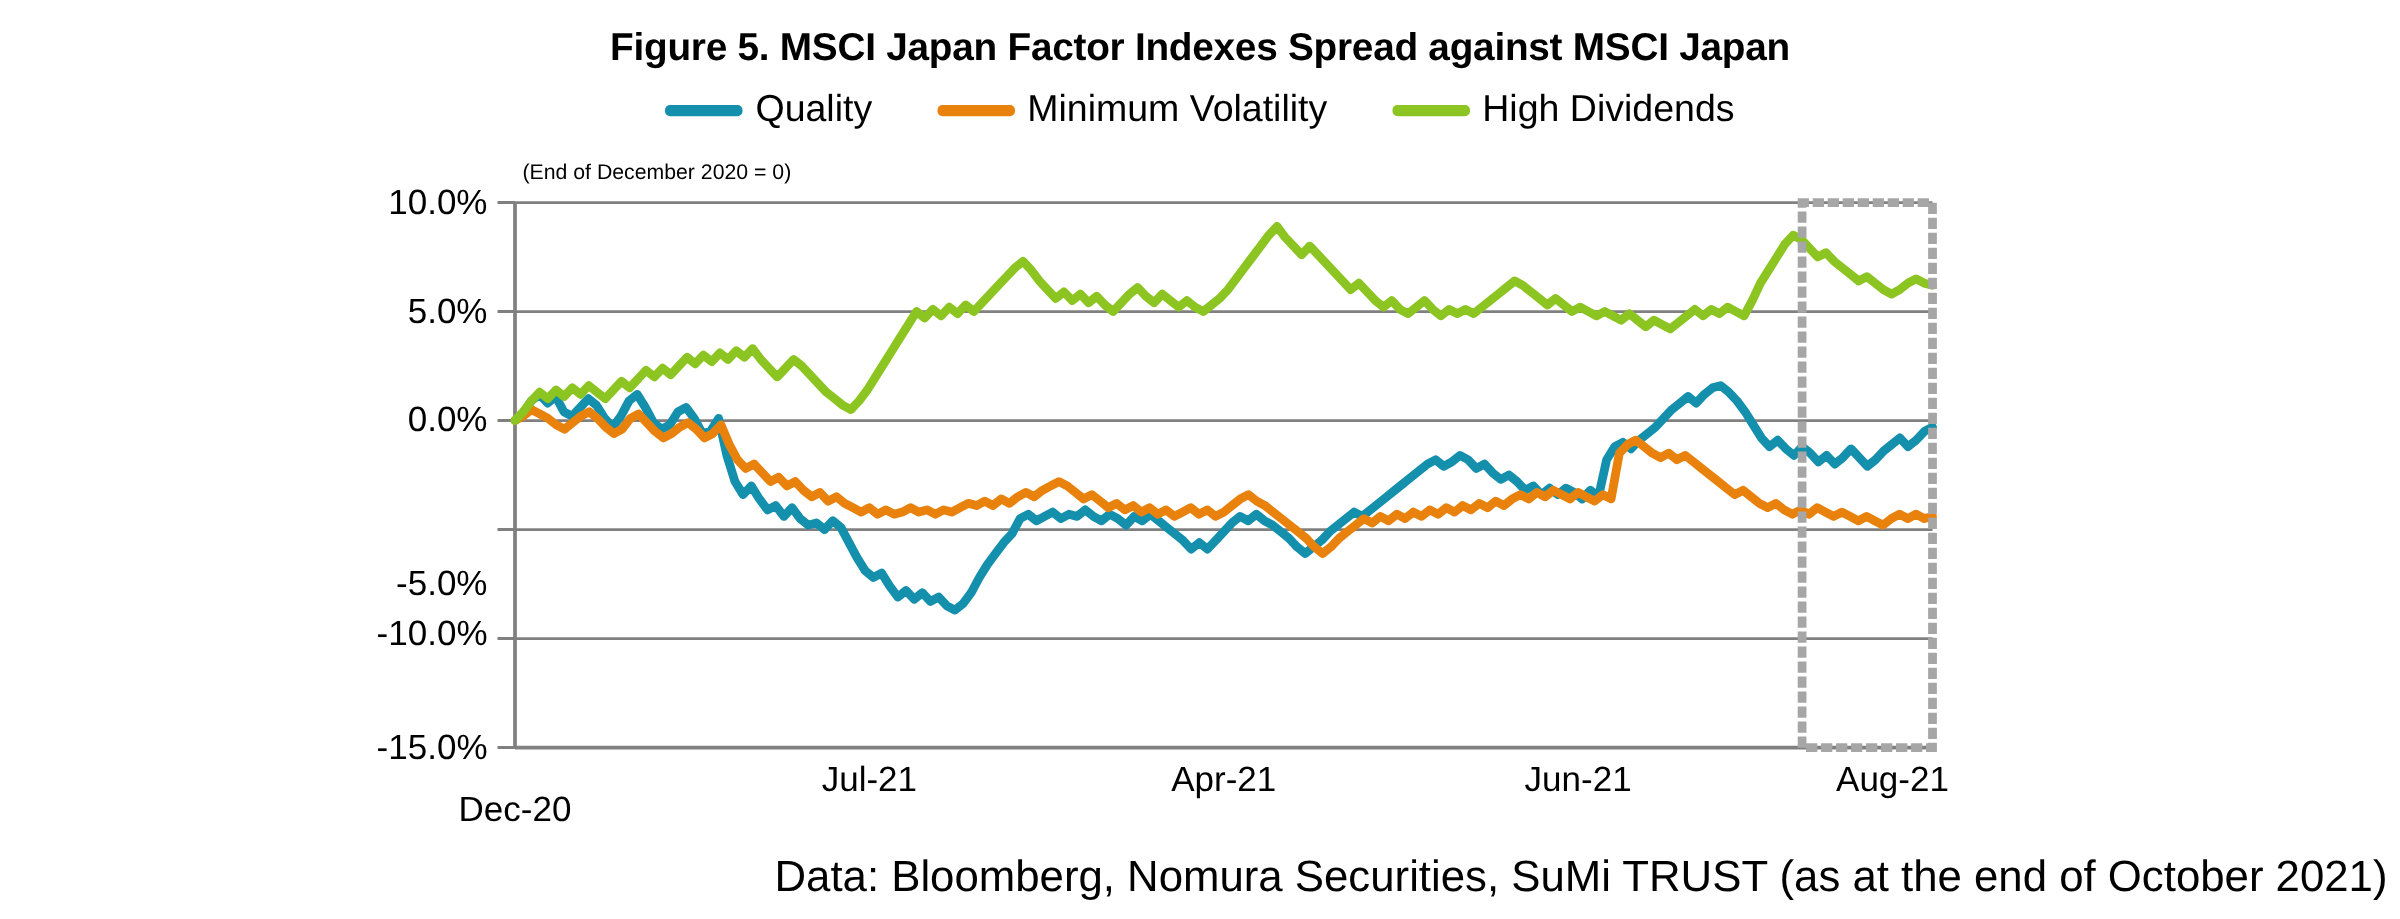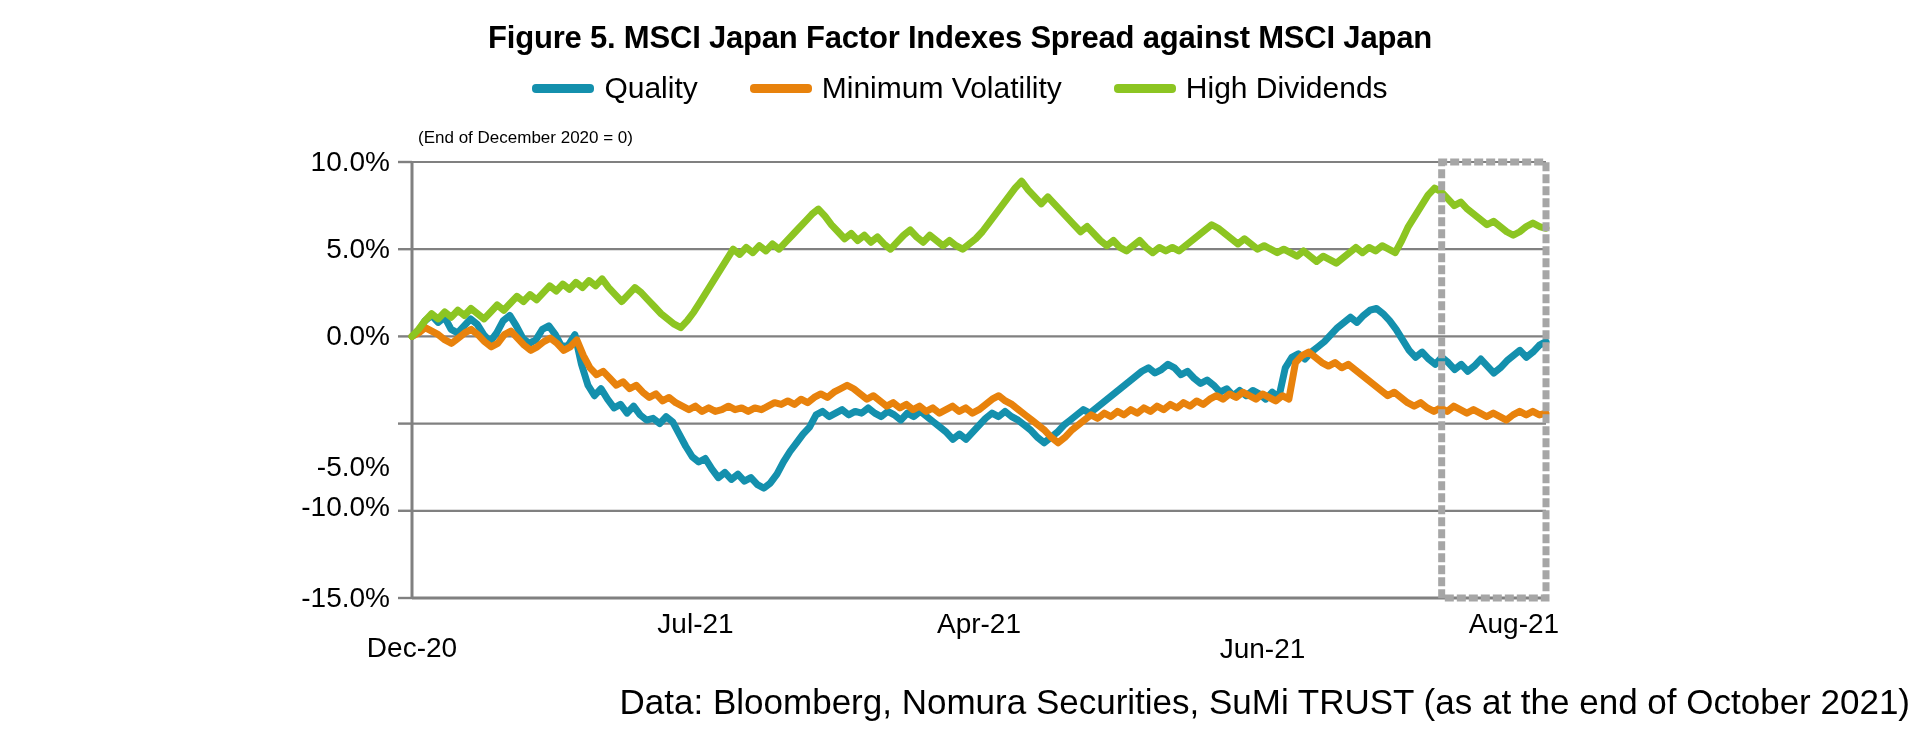--- a/index.html
+++ b/index.html
@@ -153,20 +153,20 @@
         <div class="ytick-label" style="top: 249.2px; right: 1530px;">5.0%</div>
         <div class="ytick-label" style="top: 336.4px; right: 1530px;">0.0%</div>
         <div class="ytick-label" style="top: 423.6px; right: 1530px; margin-top: 43px;">-5.0%</div>
         <div class="ytick-label" style="top: 493px; right: 1530px; margin-top: 14px;">-10.0%</div>
         <div class="ytick-label" style="top: 598px; right: 1530px;">-15.0%</div>
       </div>
     <div id="xtick-labels">
         <div class="xtick-label" style="left: 412px; margin-top: 24px;">Dec-20</div>
         <div class="xtick-label" style="left: 695.5px;">Jul-21</div>
         <div class="xtick-label" style="left: 979px;">Apr-21</div>
-        <div class="xtick-label" style="left: 1262.5px; margin-top: 25px;">Jun-21</div>
+        <div class="xtick-label" style="left: 1262.5px;">Jun-21</div>
         <div class="xtick-label" style="left: 1514px;">Aug-21</div>
       </div>
   </div>
 
   <div id="source-note">Data: Bloomberg, Nomura Securities, SuMi TRUST (as at the end of October 2021)</div>
 
 </div>
 
 </body></html>

